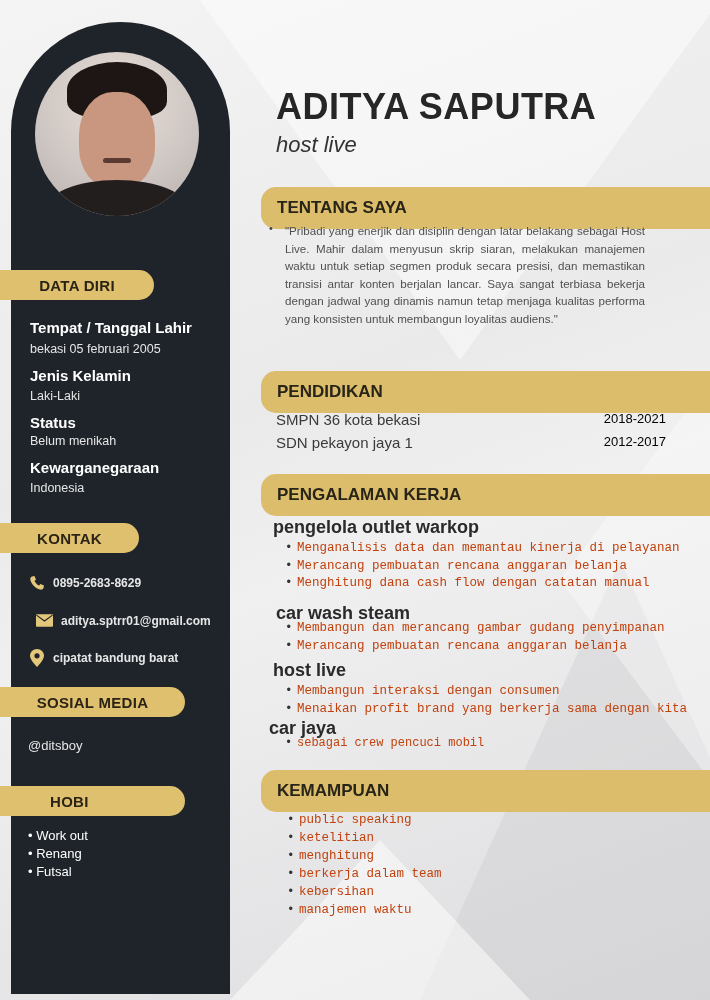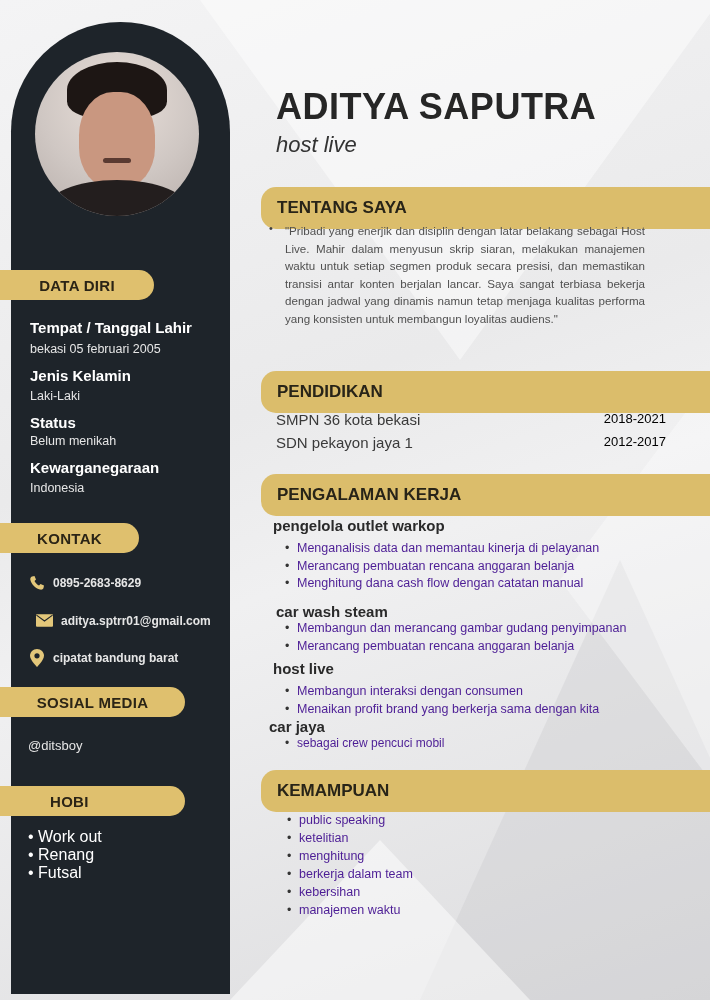--- a/index.html
+++ b/index.html
@@ -35,40 +35,40 @@
   .pill-left {
     position: absolute; left: 0; height: 30px; background: #dfc06e;
     border-radius: 0 16px 16px 0;
     color: #2b2416; font-weight: bold; font-size: 15px; letter-spacing: 0.3px;
     display: flex; align-items: center; justify-content: center;
   }
   .side-label { position: absolute; left: 30px; color: #ffffff; font-weight: bold; font-size: 15px; }
   .side-value { position: absolute; left: 30px; color: #e6e6e6; font-size: 12.5px; }
   .contact-row { position: absolute; left: 28px; display: flex; align-items: center; gap: 8px; color: #e6e6e6; font-size: 12px; font-weight: bold; }
   .contact-row .ico { width: 17px; height: 17px; display: flex; align-items: center; justify-content: center; }
-  .hobby { position: absolute; left: 28px; color: #ffffff; font-size: 16px; }
+  .hobby { position: absolute; left: 28px; color: #ffffff; font-size: 13px; }
 
   
   .name { position: absolute; left: 276px; top: 86px; font-size: 36px; font-weight: bold; color: #262626; letter-spacing: 0.5px; }
   .role { position: absolute; left: 276px; top: 132px; font-size: 22px; font-style: italic; color: #333; }
   .sec-bar {
     position: absolute; left: 261px; right: 0; height: 42px; background: #dbbd6b;
     border-radius: 15px 0 0 15px;
     display: flex; align-items: center; padding-left: 16px;
     font-size: 17px; font-weight: bold; color: #282418;
   }
   .about {
     position: absolute; left: 285px; top: 222px; width: 360px;
     font-size: 11.6px; line-height: 17.6px; color: #505050; text-align: justify;
   }
   .about-bullet { position: absolute; left: 269px; top: 222px; font-size: 11px; color: #404040; }
   .edu-row { position: absolute; left: 276px; width: 390px; display: flex; justify-content: space-between; font-size: 15px; color: #3a3a3a; }
   .edu-row .yr { font-size: 13px; color: #000000; }
-  .job-title { position: absolute; font-size: 15px; font-weight: bold; color: #2a2a2a; }
-  .bullet-list { position: absolute; list-style: none; font-size: 12.5px; color: #4c1d95; }
+  .job-title { position: absolute; font-size: 18px; font-weight: bold; color: #2a2a2a; }
+  .bullet-list { position: absolute; list-style: none; font-size: 12.5px; color: #c2410c; font-family: Liberation Mono, monospace; }
   .bullet-list li { position: relative; padding-left: 12px; height: 17.5px; line-height: 17.5px; }
   .bullet-list li::before { content: "\2022"; position: absolute; left: 0; top: 0; color: #333; }
   .skills li { height: 18px; line-height: 18px; }
 </style>
 </head>
 <body>
 
 <div class="bg-shape bg1"></div>
 <div class="bg-shape bg2"></div>
 <div class="bg-shape bg3"></div>

